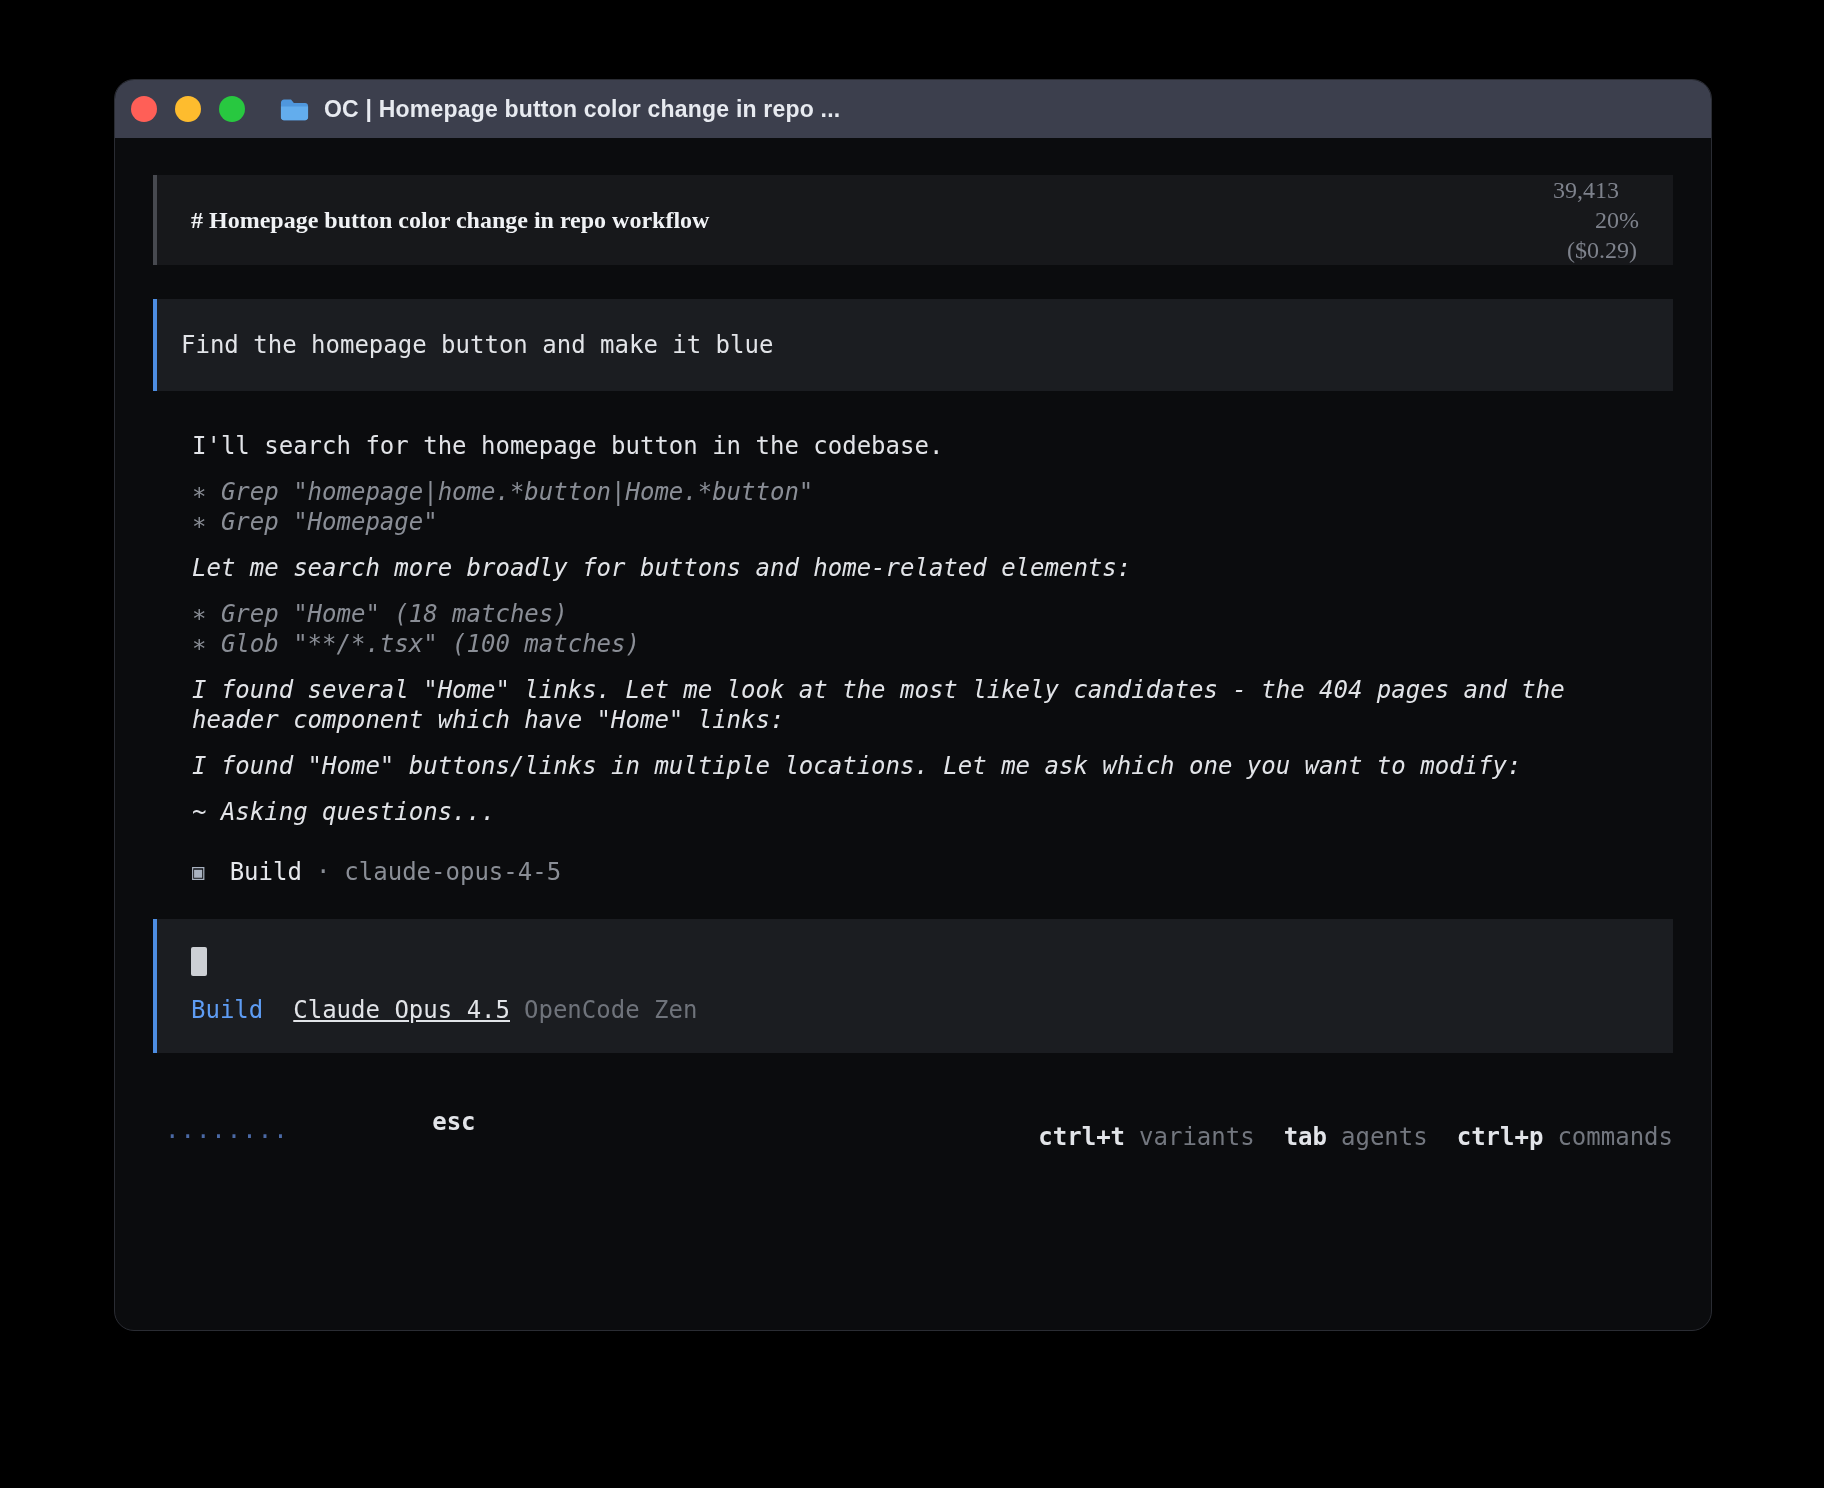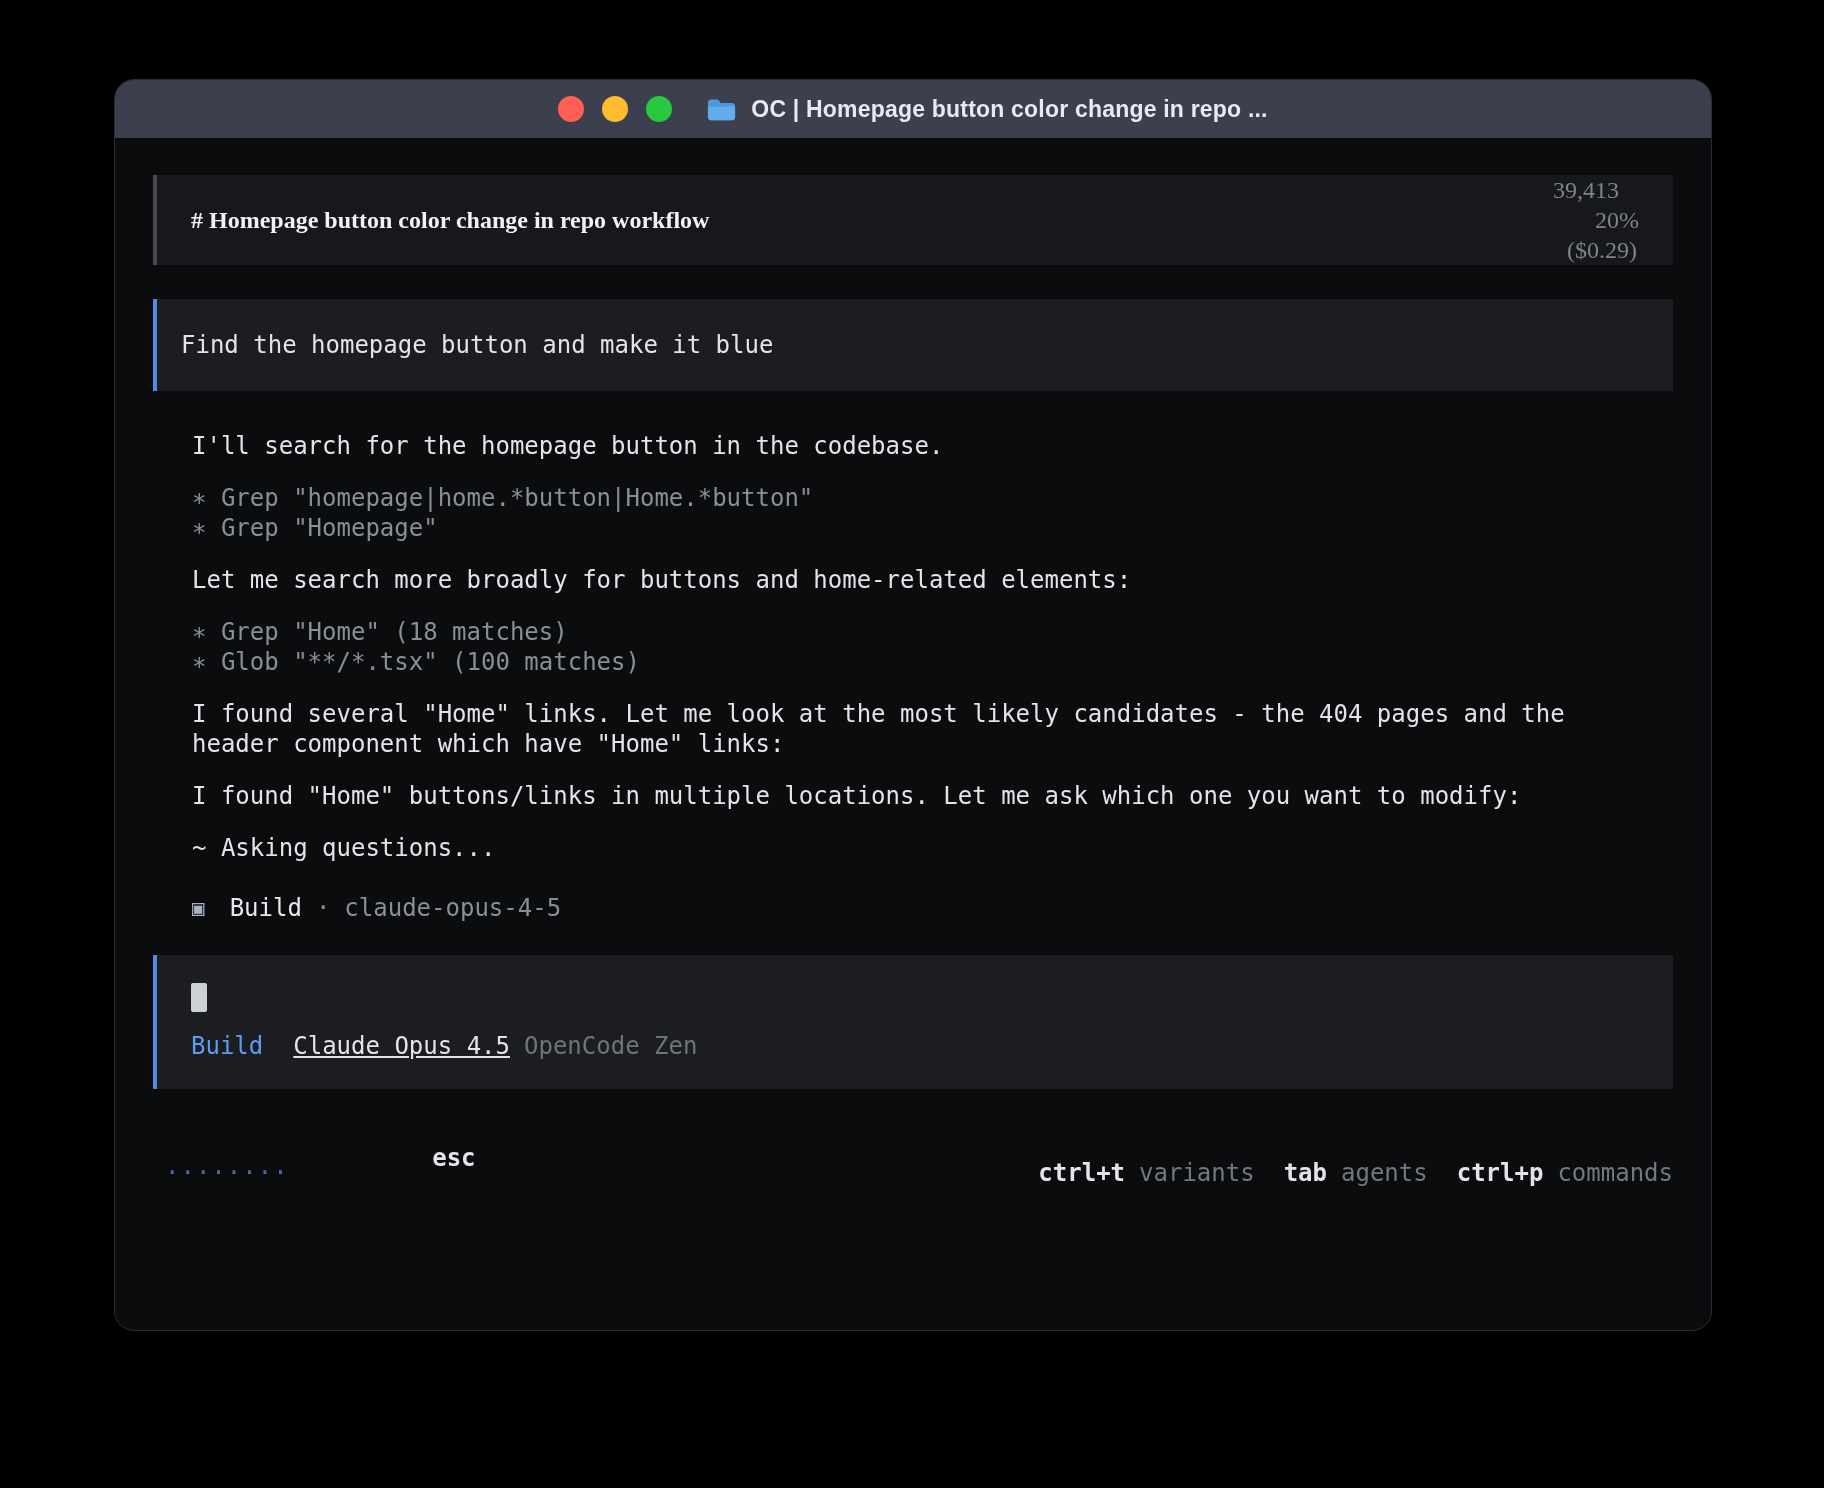--- a/index.html
+++ b/index.html
@@ -17,21 +17,20 @@
     background:#0b0c0e;
     border:1px solid #2a2c33;
     border-radius:20px;
     overflow:hidden;
   }
   .titlebar {
     height:58px;
     background:#3c3f4d;
     display:flex; align-items:center;
     padding:0 16px;
-    justify-content:center;
   }
   .light { width:26px; height:26px; border-radius:50%; margin-right:18px; flex:none; }
   .light-close { background:#ff5f57; }
   .light-min { background:#febc2e; }
   .light-zoom { background:#28c840; }
   .folder-wrap { margin:0 14px 0 16px; display:flex; align-items:center; }
   .titlebar-title {
     color:#e7eaf0;
     font:700 23px/1 "Liberation Sans", sans-serif;
     letter-spacing:.2px;
@@ -55,21 +54,21 @@
   .header-stats { color:#7e828c; white-space:pre; display:flex;flex-direction:column; }
   .header-stats .pct { margin-left:42px; }
   .header-stats .cost { margin-left:14px; }
   .user-block {
     background:#1b1d21; border-color:#4d8de2;
     height:92px; margin-top:34px;
     display:flex; align-items:center;
     padding:0 24px;
   }
   .line { padding-left:39px; white-space:pre; }
-  .mt { margin-top:22px; }
+  .mt { margin-top:16px;font-style:italic; }
   .mt-first { margin-top:40px; }
   .dim { color:#8a8e96; }
   .status-row {
     margin-top:30px; padding-left:39px;
     display:flex; align-items:center; white-space:pre;
   }
   .status-icon { color:#a9b2c0; margin-right:25px; font-size:21px; }
   .status-agent { color:#e6e8ec; }
   .status-sep { color:#8a8e96; margin:0 14px; }
   .status-model { color:#8a8e96; }

